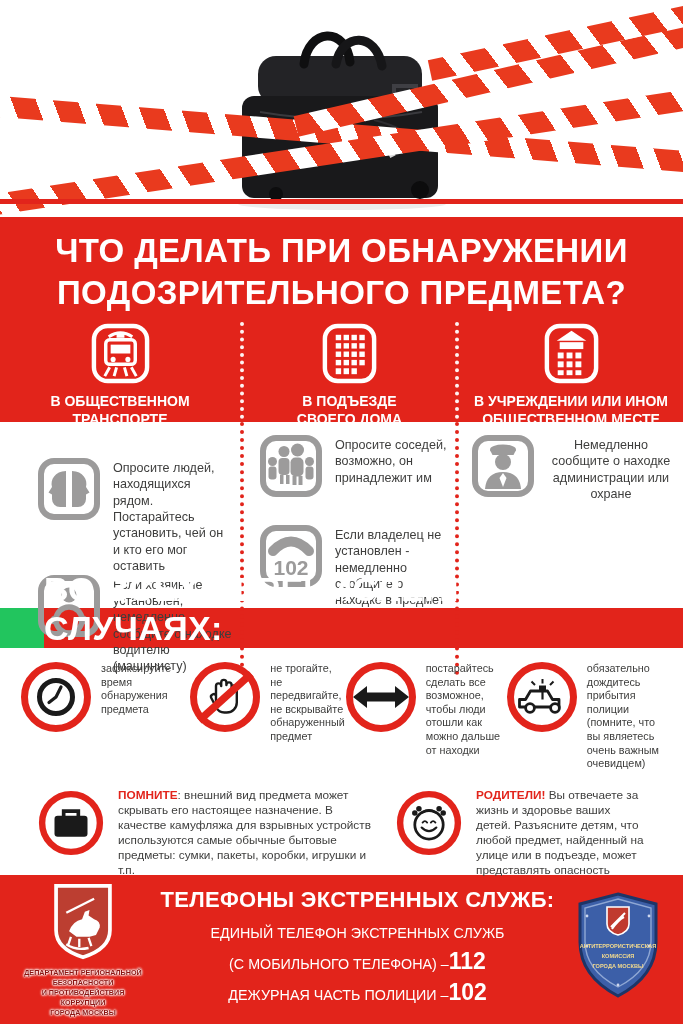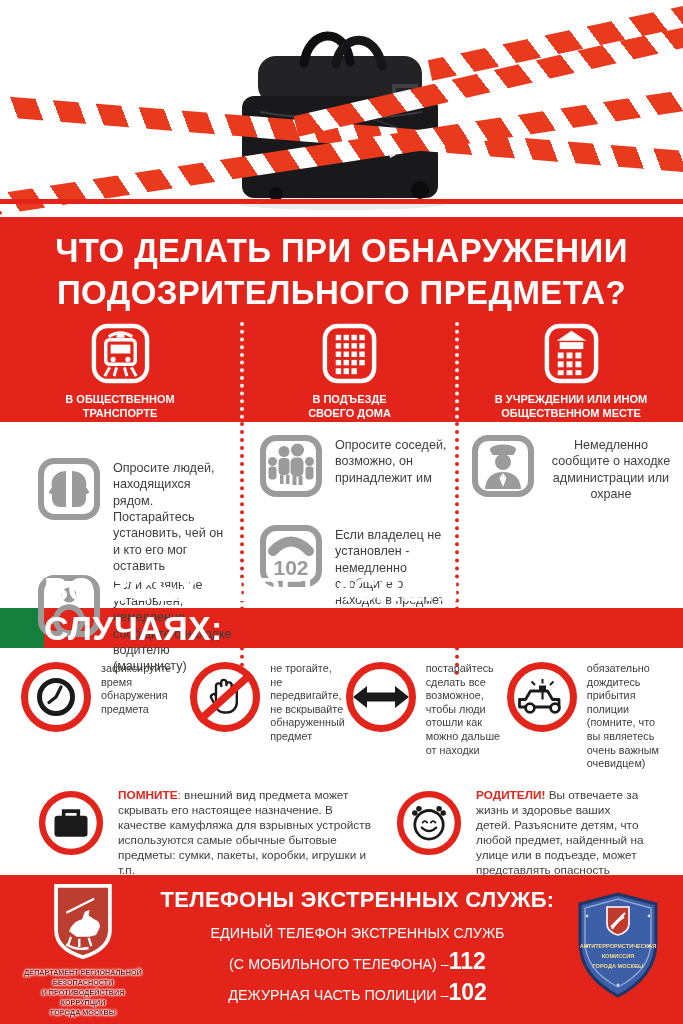--- a/index.html
+++ b/index.html
@@ -1,36 +1,36 @@
 <!DOCTYPE html>
 <html><head>
 <meta charset="utf-8">
 <style>
   html,body{margin:0;padding:0;}
   body{width:683px;font-family:"Liberation Sans",sans-serif;-webkit-font-smoothing:antialiased;}
-  .poster{position:relative;width:683px;height:1024px;background:#15803d;overflow:hidden;}
+  .poster{position:relative;width:683px;height:1024px;background:#22c55e;overflow:hidden;}
 
   
   .hero{position:relative;height:217px;background:#fff;overflow:hidden;}
   .bag{position:absolute;left:224px;top:18px;}
   .tape{position:absolute;height:21px;transform-origin:left center;
         background:repeating-linear-gradient(65deg,#e93a1e 0 23px,#ffffff 23px 39px);}
   .tape.t1{top:94px;left:-24px;width:764px;transform:rotate(4.6deg);}
   .tape.t2{top:197px;left:-24px;width:764px;transform:rotate(-8.6deg);}
   .tape.t3{top:116px;left:296px;width:430px;transform:rotate(-13deg);}
   .tape.t4{top:60px;left:430px;width:300px;transform:rotate(-12deg);}
   .redline{position:absolute;top:199px;left:0;width:683px;height:5px;background:#e2241b;}
 
   
   .red-head{height:205px;background:#e2241b;color:#fff;}
   .main-title{padding-top:13px;text-align:center;font-weight:bold;font-size:33px;line-height:1.26;letter-spacing:.4px;}
   .loc-grid{display:grid;grid-template-columns:240px 215px 228px;margin-top:9px;height:120px;}
   .loc-col{display:flex;flex-direction:column;align-items:center;}
   .loc-col + .loc-col{border-left:4px dotted rgba(255,255,255,.95);}
-  .loc-label{margin-top:7px;font-weight:bold;font-size:11px;text-align:center;line-height:1.3;}
+  .loc-label{margin-top:7px;font-weight:bold;font-size:14px;text-align:center;line-height:1.3;}
 
   
   .steps-grid{display:grid;grid-template-columns:240px 215px 228px;height:186px;background:#fff;}
   .steps-col{padding-top:13px;box-sizing:border-box;}
   .steps-col + .steps-col{border-left:4px dotted #e2241b;}
   .steps-col:nth-child(1){padding-left:38px;margin-top:23px;}
   .steps-col:nth-child(2){padding-left:16px;}
   .steps-col:nth-child(3){padding-left:13px;text-align:center;}
   .step{display:flex;gap:13px;min-height:90px;padding-right:8px;}
   .step svg{flex:none;}

